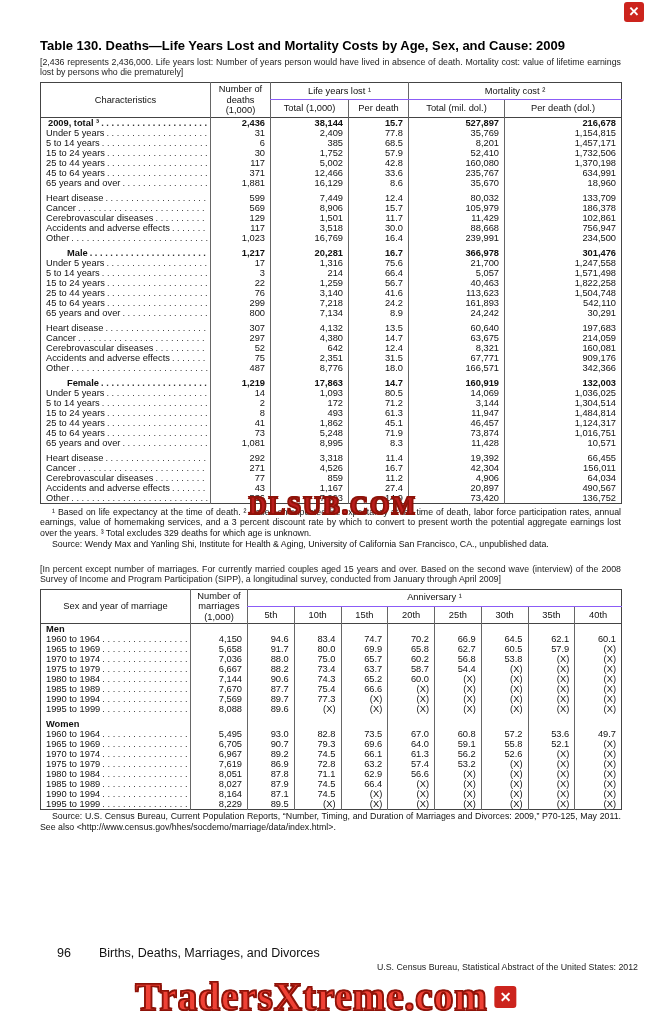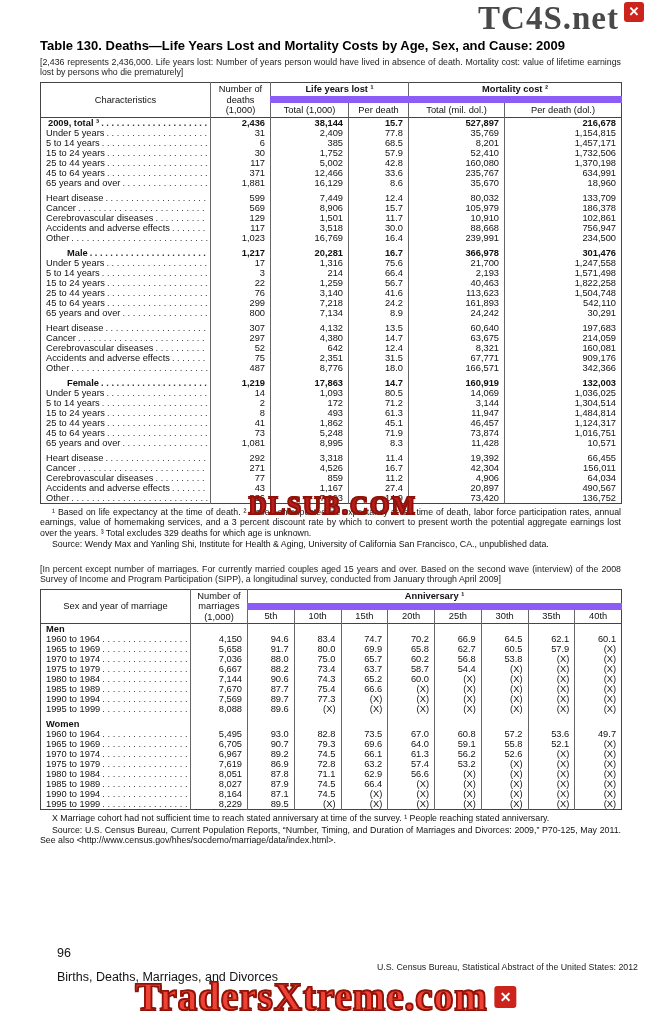--- a/index.html
+++ b/index.html
@@ -17,21 +17,21 @@
   .tbl-note {
     font-size:8.8px; line-height:10px; color:#222; margin-bottom:5px; text-align:justify;
   }
 
   table.tbl { width:100%; border-collapse:collapse; border:1.5px solid #444; table-layout:fixed; }
   .tbl thead { border-bottom:1px solid #444; }
   .tbl th {
     font-weight:normal; font-size:9.3px; line-height:10.5px; text-align:center;
     vertical-align:middle; padding:1px 2px; color:#111;
   }
-  .tbl th.grp { border-bottom:7px solid #8b5cf6;font-weight:bold; }
+  .tbl th.grp { border-bottom:1px solid #8b5cf6; }
   .vl { border-left:1px solid #666; }
   .tbl td { font-size:9.3px; line-height:10px; padding:0 2px; vertical-align:bottom; }
   .tbl td.c-num { text-align:right; padding:0 5px 0 2px; white-space:nowrap; }
   .tbl td.c-label { overflow:hidden; }
   .labwrap { display:flex; align-items:baseline; overflow:hidden; }
   .lab { white-space:nowrap; }
   .dots { flex:1; white-space:nowrap; overflow:hidden; margin-left:2px; color:#333; }
   .dots::after { content:" . . . . . . . . . . . . . . . . . . . . . . . . . . . . . . . . . . . . . . . . . . . ."; }
   .row-total td { font-weight:bold; }
   .row-total .labwrap { padding-left:5px; }
@@ -43,21 +43,21 @@
   .row-gap td { line-height:5px; font-size:5px; padding:0 2px; }
 
   .fn { font-size:8.8px; line-height:10.5px; color:#111; margin-top:3px; text-indent:12px; text-align:justify; }
   .fn.src { margin-top:1px; }
   .section-break { height:14px; }
 
   .page-footer {
     position:absolute; left:57px; right:14px; top:946px;
     display:flex; justify-content:space-between; align-items:flex-start;
   }
-  .footer-left { font-size:12.5px; color:#111; display:flex; gap:10px; align-items:flex-start;flex-direction:column; }
+  .footer-left { font-size:12.5px; color:#111; display:flex; gap:28px; align-items:flex-end; }
   .footer-src { font-size:8.8px; color:#222; margin-top:16px; text-align:right; }
 
   
   .wm-top {
     position:absolute; top:2px; right:8px; z-index:6;
     display:flex; align-items:flex-start; gap:5px;
   }
   .wm-top-text {
     font-family:"Liberation Serif", serif; font-weight:bold; font-size:33px; line-height:33px;
     color:#3a3a3a; letter-spacing:1px; opacity:0.92;
@@ -83,21 +83,20 @@
     text-shadow:1px 1px 0 #8e1309, -1px -1px 0 #8e1309, 1px -1px 0 #8e1309, -1px 1px 0 #8e1309;
   }
   .wm-close.big { width:22px; height:22px; line-height:22px; font-size:14px; }
 </style>
 </head>
 <body>
 
 <div class="page">
 
   <div class="wm-top">
-    <span class="wm-top-text">TC4S.net</span>
     <span class="wm-close">✕</span>
   </div>
 
   <div class="content">
 
     <h1 class="tbl-title">Table 130. Deaths—Life Years Lost and Mortality Costs by Age, Sex, and Cause: 2009</h1>
     <p class="tbl-note">[2,436 represents 2,436,000. Life years lost: Number of years person would have lived in absence of death. Mortality cost: value of lifetime earnings lost by persons who die prematurely]</p>
 
     <table class="tbl">
       <colgroup>
@@ -251,21 +250,21 @@
           <tr class="row-item">
             <td class="c-label">
               <div class="labwrap">
                 <span class="lab">Cerebrovascular diseases</span>
                 <span class="dots"></span>
               </div>
             </td>
             <td class="c-num vl">129</td>
             <td class="c-num vl">1,501</td>
             <td class="c-num vl">11.7</td>
-            <td class="c-num vl">10,910</td>
+            <td class="c-num vl">11,429</td>
             <td class="c-num vl">102,861</td>
           </tr>
           <tr class="row-item">
             <td class="c-label">
               <div class="labwrap">
                 <span class="lab">Accidents and adverse effects</span>
                 <span class="dots"></span>
               </div>
             </td>
             <td class="c-num vl">117</td>
@@ -324,21 +323,21 @@
           <tr class="row-item">
             <td class="c-label">
               <div class="labwrap">
                 <span class="lab">5 to 14 years</span>
                 <span class="dots"></span>
               </div>
             </td>
             <td class="c-num vl">3</td>
             <td class="c-num vl">214</td>
             <td class="c-num vl">66.4</td>
-            <td class="c-num vl">2,193</td>
+            <td class="c-num vl">5,057</td>
             <td class="c-num vl">1,571,498</td>
           </tr>
           <tr class="row-item">
             <td class="c-label">
               <div class="labwrap">
                 <span class="lab">15 to 24 years</span>
                 <span class="dots"></span>
               </div>
             </td>
             <td class="c-num vl">22</td>
@@ -977,21 +976,20 @@
             <td class="c-num vl">(X)</td>
             <td class="c-num vl">(X)</td>
             <td class="c-num vl">(X)</td>
             <td class="c-num vl">(X)</td>
             <td class="c-num vl">(X)</td>
             <td class="c-num vl">(X)</td>
           </tr>
         </tbody>
     </table>
 
-    <p class="fn">X Marriage cohort had not sufficient time to reach stated anniversary at time of the survey. ¹ People reaching stated anniversary.</p>
     <p class="fn src">Source: U.S. Census Bureau, Current Population Reports, “Number, Timing, and Duration of Marriages and Divorces: 2009,” P70-125, May 2011. See also &lt;http://www.census.gov/hhes/socdemo/marriage/data/index.html&gt;.</p>
 
   </div>
 
   <div class="wm-mid">DLSUB.COM</div>
 
   <div class="page-footer">
     <div class="footer-left">
       <span>96</span>
       <span>Births, Deaths, Marriages, and Divorces</span>

